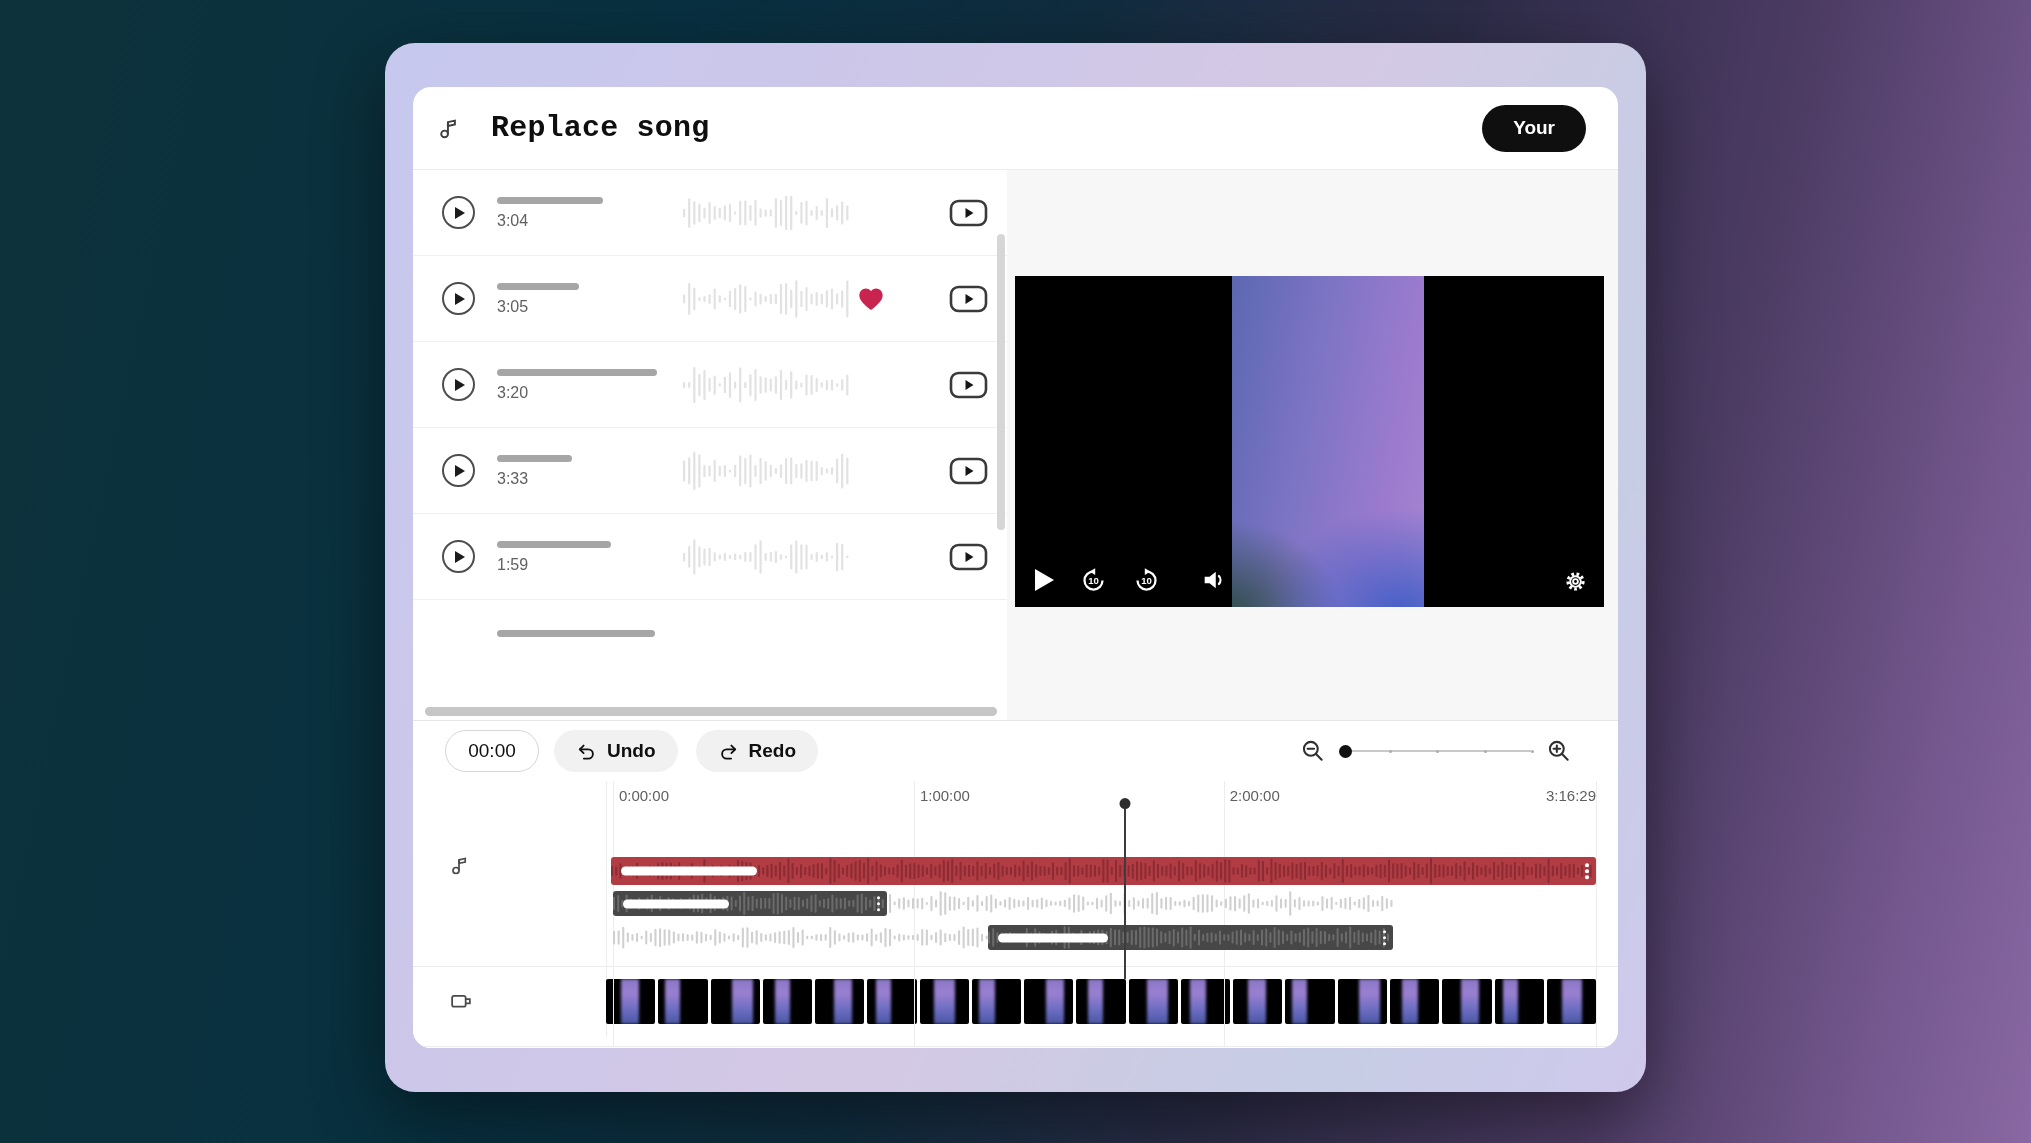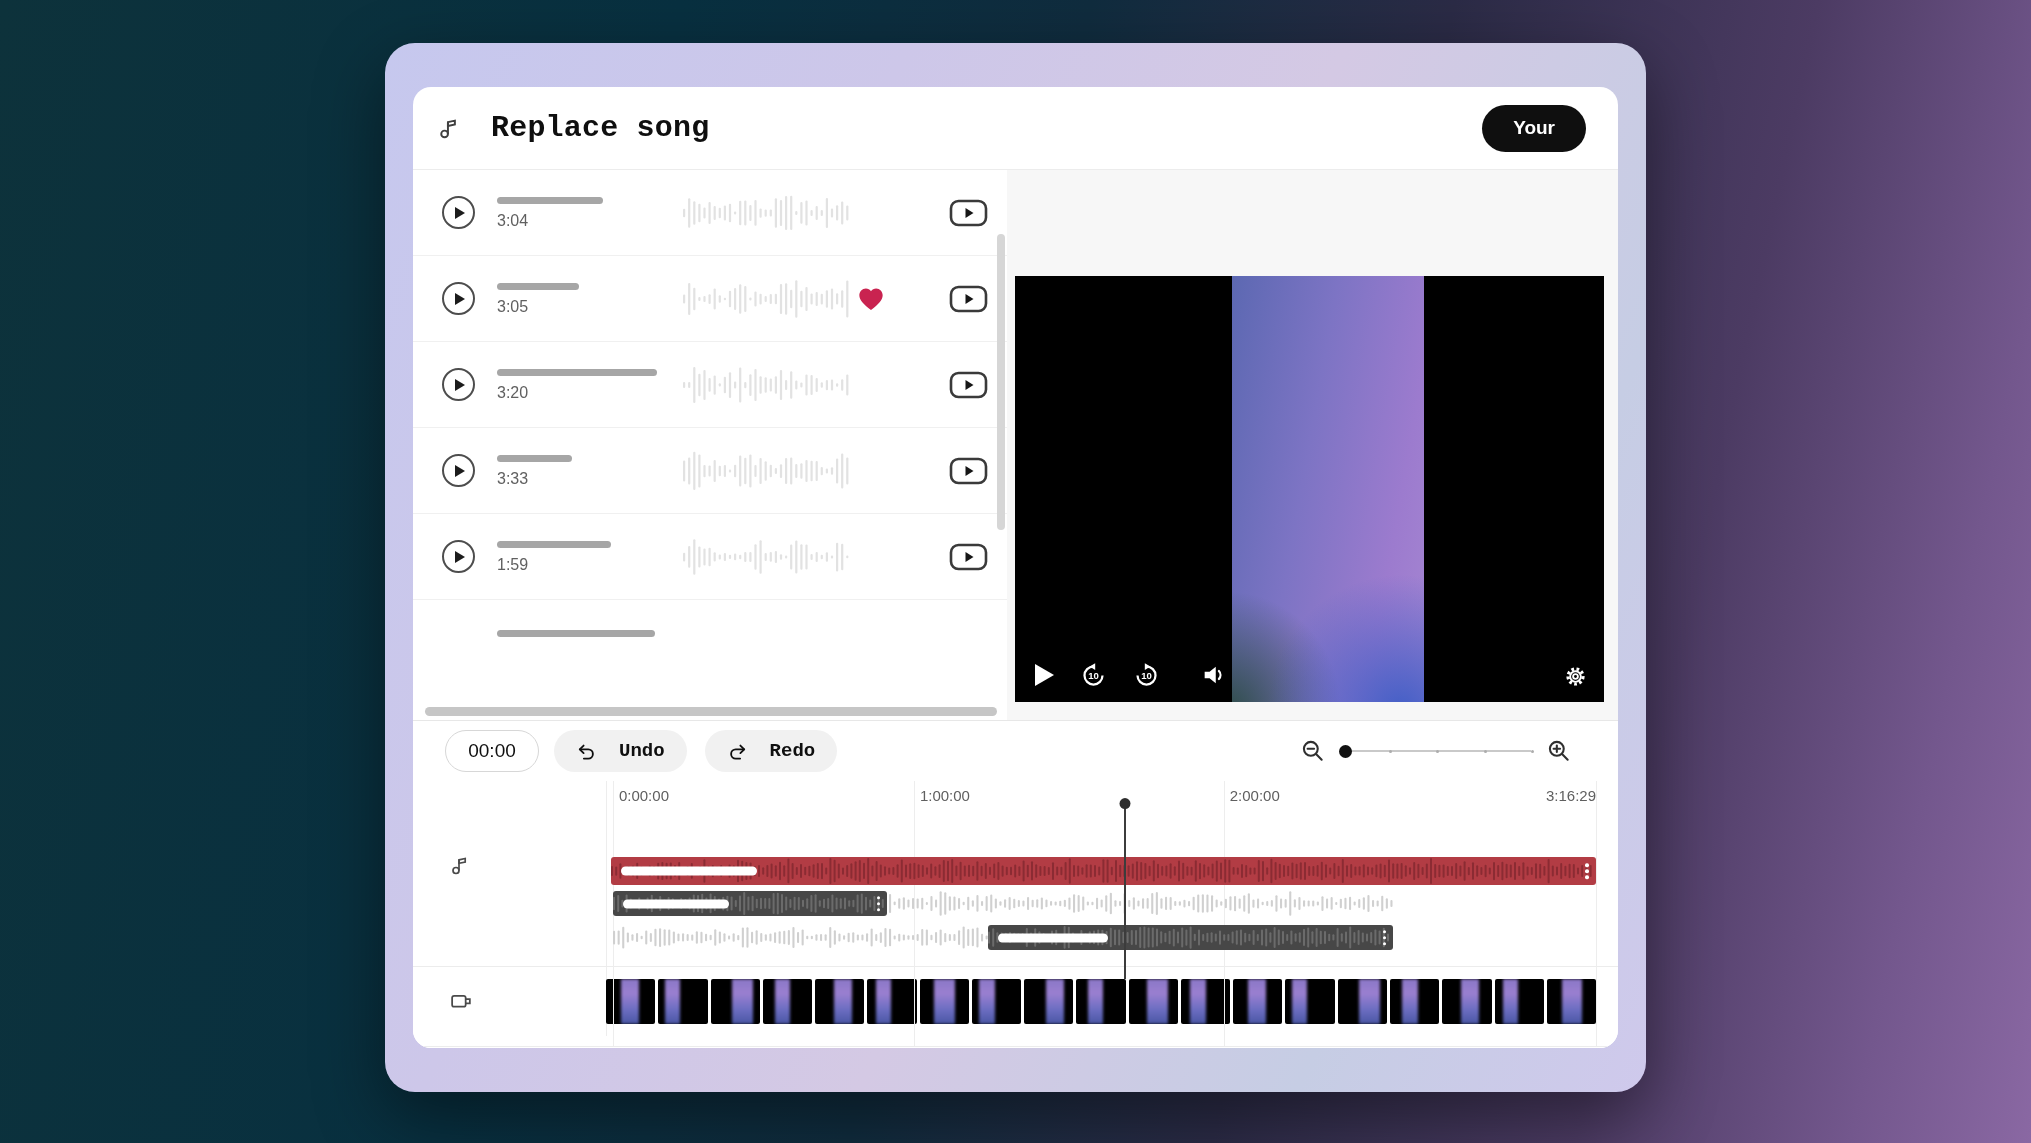--- a/index.html
+++ b/index.html
@@ -45,37 +45,37 @@
   .tdur{font-size:16px;color:#606060;margin-top:9px;line-height:1;}
   .wave{position:relative;overflow:hidden;}
   .wave-list{width:170px;height:42px;flex:none;}
   .heart-slot{width:36px;flex:none;display:flex;align-items:center;justify-content:center;}
   .row .sp{flex:1;}
   .ytbtn{margin-right:19px;flex:none;cursor:pointer;display:flex;}
   .vscroll{position:absolute;right:2px;top:64px;width:8px;height:296px;border-radius:4px;background:#d6d6d6;}
   .hscroll{position:absolute;left:12px;bottom:4px;height:9px;width:572px;border-radius:5px;background:#c6c6c6;}
   
   .right-panel{flex:1;background:var(--panel-gray,#f7f7f7);position:relative;}
-  .player{position:absolute;left:8px;top:106px;width:589px;height:426px;background:#000;}
+  .player{position:absolute;left:8px;top:106px;width:589px;height:331px;background:#000;}
   .vband{position:absolute;left:217px;width:192px;top:0;bottom:0;
     background:
       radial-gradient(120% 55% at 88% 102%, rgba(62,93,198,.95) 0%, rgba(62,93,198,0) 58%),
       radial-gradient(95% 45% at -2% 102%, rgba(45,76,70,.97) 0%, rgba(45,76,70,0) 62%),
       linear-gradient(100deg,#5c68b2 0%,#7d74c4 40%,#9c7bce 78%,#a585d2 100%);
   }
   .pctrls{position:absolute;left:20px;bottom:13px;display:flex;align-items:center;gap:26px;}
   .p-play{width:0;height:0;border-left:19px solid #fff;border-top:11px solid transparent;border-bottom:11px solid transparent;cursor:pointer;}
   .gear{position:absolute;right:16px;bottom:13px;cursor:pointer;display:flex;}
   
   .tl{flex:1;position:relative;background:#fff;}
   .tl-toolbar{height:60px;display:flex;align-items:center;padding-left:32px;position:relative;}
   .timecode{width:94px;height:42px;border:1.5px solid #d7d7d7;border-radius:22px;box-sizing:border-box;
     display:flex;align-items:center;justify-content:center;font-size:19px;font-weight:500;color:#0f0f0f;background:#fff;margin-right:15px;}
-  .pill{height:42px;background:#f1f1f1;border-radius:22px;border:none;display:flex;align-items:center;gap:22px;
-    padding:0 22px;font-size:19px;font-weight:700;color:#0f0f0f;font-family:Liberation Mono, monospace;cursor:pointer;margin-right:18px;}
+  .pill{height:42px;background:#f1f1f1;border-radius:22px;border:none;display:flex;align-items:center;gap:10px;
+    padding:0 22px;font-size:19px;font-weight:700;color:#0f0f0f;font-family:Liberation Sans, sans-serif;cursor:pointer;margin-right:18px;}
   .zoomctl{position:absolute;right:46px;top:9px;height:42px;display:flex;align-items:center;gap:15px;}
   .slider{width:190px;height:2px;background:#c9c9c9;position:relative;cursor:pointer;}
   .slider .tick{position:absolute;width:3px;height:3px;border-radius:50%;background:#adadad;top:-.5px;}
   .slider .handle{position:absolute;width:13px;height:13px;border-radius:50%;background:#111;top:-5.5px;left:-2px;cursor:grab;}
   .tl-body{position:absolute;top:60px;left:0;right:0;bottom:0;}
   .rail-line{position:absolute;left:193px;top:0;bottom:12px;width:1px;background:#ededed;}
   .rail-icon{position:absolute;left:36px;display:flex;}
   .tl-canvas{position:absolute;left:193px;right:22px;top:0;bottom:0;text-align:center;}
   .gridline{position:absolute;top:0;height:265px;width:1px;background:#ededed;}
   .ruler-label{position:absolute;top:6px;font-size:15px;color:#5f5f5f;white-space:nowrap;}

